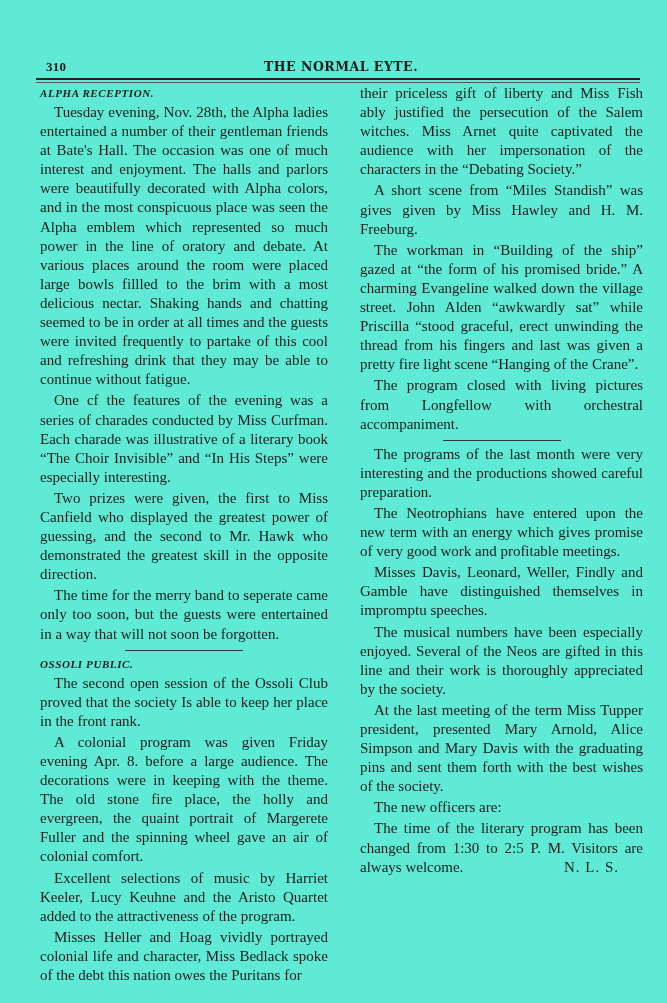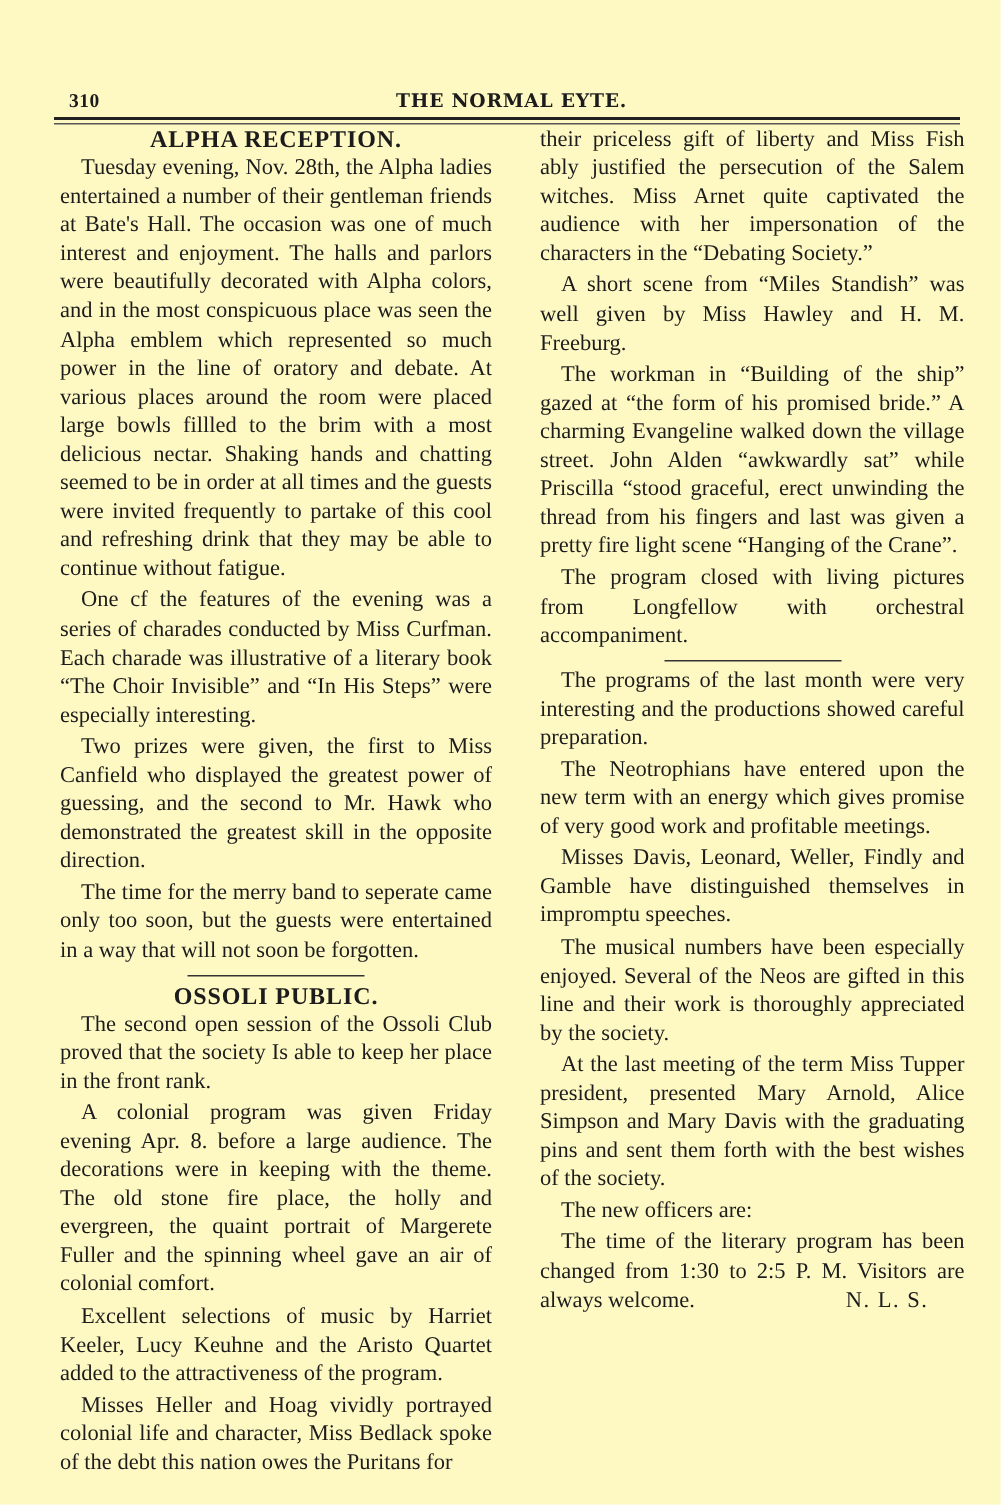--- a/index.html
+++ b/index.html
@@ -1,28 +1,28 @@
 <!DOCTYPE html>
 <html><head>
 <meta charset="utf-8">
 <style>
   html, body { margin: 0; padding: 0; background: #ffffff; }
   body { width: 667px; height: 1003px; position: relative; overflow: hidden; color: #1c1c1c; }
-  .page { position: absolute; left: 0; top: 0; width: 667px; height: 1003px; background: #fef9c3; }
+  .page { position: absolute; left: 0; top: 0; width: 667px; height: 1003px; background: #5eead4; }
   .page-number { position: absolute; left: 46px; top: 59px; font-family: "Liberation Serif", serif; font-weight: bold; font-size: 13px; letter-spacing: 0.3px; }
   .running-head { position: absolute; left: 0; width: 667px; top: 59px; text-align: center; font-family: "DejaVu Serif", serif; font-weight: bold; font-size: 12.5px; letter-spacing: 0.5px; padding-left: 15px; box-sizing: border-box; }
   .head-rule { position: absolute; left: 36px; width: 604px; top: 78px; height: 0; border-top: 2.5px solid #222; }
   .head-rule-thin { position: absolute; left: 36px; width: 604px; top: 82px; height: 0; border-top: 1px solid #555; }
   .col { position: absolute; top: 84px; font-family: "Liberation Serif", serif; font-size: 15px; line-height: 19.1px; text-align: justify; }
   .col-left { left: 40px; width: 288px; }
   .col-right { left: 360px; width: 283px; }
   .col p { margin: 0; text-indent: 14px; }
   .col p.noindent { text-indent: 0; }
   .col p + p { margin-top: 2px; }
-  .section-title { text-align: center; font-size: 16px; letter-spacing: 0.6px; text-indent: 0; margin: 0; line-height: 19px; }
+  .section-title { text-align: left; font-size: 11px; letter-spacing: 0.6px; text-indent: 0; margin: 0; line-height: 19px; font-style: italic; }
   .divider { width: 118px; margin: 6px auto 4px auto; border-top: 1.2px solid #333; height: 0; }
   .signature { float: right; margin-right: 24px; letter-spacing: 1px; }
 </style>
 </head>
 <body>
 
 <div class="page">
 
   <div class="page-number">310</div>
   <div class="running-head">THE NORMAL EYTE.</div>
@@ -40,21 +40,21 @@
 
     <h2 class="section-title">OSSOLI PUBLIC.</h2>
     <p>The second open session of the Ossoli Club proved that the society Is able to keep her place in the front rank.</p>
     <p>A colonial program was given Friday evening Apr. 8. before a large audience. The decorations were in keeping with the theme. The old stone fire place, the holly and evergreen, the quaint portrait of Margerete Fuller and the spinning wheel gave an air of colonial comfort.</p>
     <p>Excellent selections of music by Harriet Keeler, Lucy Keuhne and the Aristo Quartet added to the attractiveness of the program.</p>
     <p>Misses Heller and Hoag vividly portrayed colonial life and character, Miss Bedlack spoke of the debt this nation owes the Puritans for</p>
   </div>
 
   <div class="col col-right">
     <p class="noindent">their priceless gift of liberty and Miss Fish ably justified the persecution of the Salem witches. Miss Arnet quite captivated the audience with her impersonation of the characters in the “Debating Society.”</p>
-    <p>A short scene from “Miles Standish” was well given by Miss Hawley and H. M. Freeburg.</p>
+    <p>A short scene from “Miles Standish” was gives given by Miss Hawley and H. M. Freeburg.</p>
     <p>The workman in “Building of the ship” gazed at “the form of his promised bride.” A charming Evangeline walked down the village street. John Alden “awkwardly sat” while Priscilla “stood graceful, erect unwinding the thread from his fingers and last was given a pretty fire light scene “Hanging of the Crane”.</p>
     <p>The program closed with living pictures from Longfellow with orchestral accompaniment.</p>
 
     <div class="divider"></div>
 
     <p>The programs of the last month were very interesting and the productions showed careful preparation.</p>
     <p>The Neotrophians have entered upon the new term with an energy which gives promise of very good work and profitable meetings.</p>
     <p>Misses Davis, Leonard, Weller, Findly and Gamble have distinguished themselves in impromptu speeches.</p>
     <p>The musical numbers have been especially enjoyed. Several of the Neos are gifted in this line and their work is thoroughly appreciated by the society.</p>
     <p>At the last meeting of the term Miss Tupper president, presented Mary Arnold, Alice Simpson and Mary Davis with the graduating pins and sent them forth with the best wishes of the society.</p>

